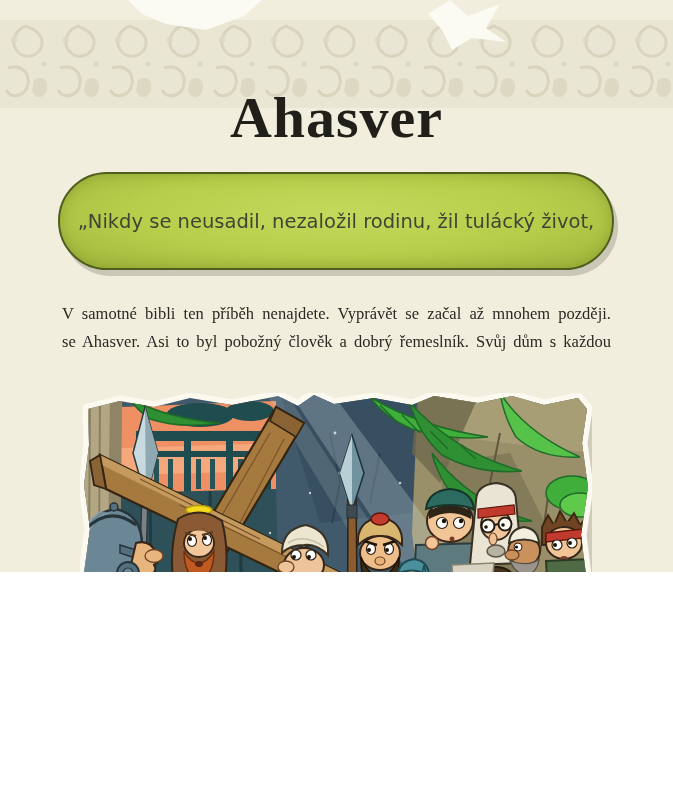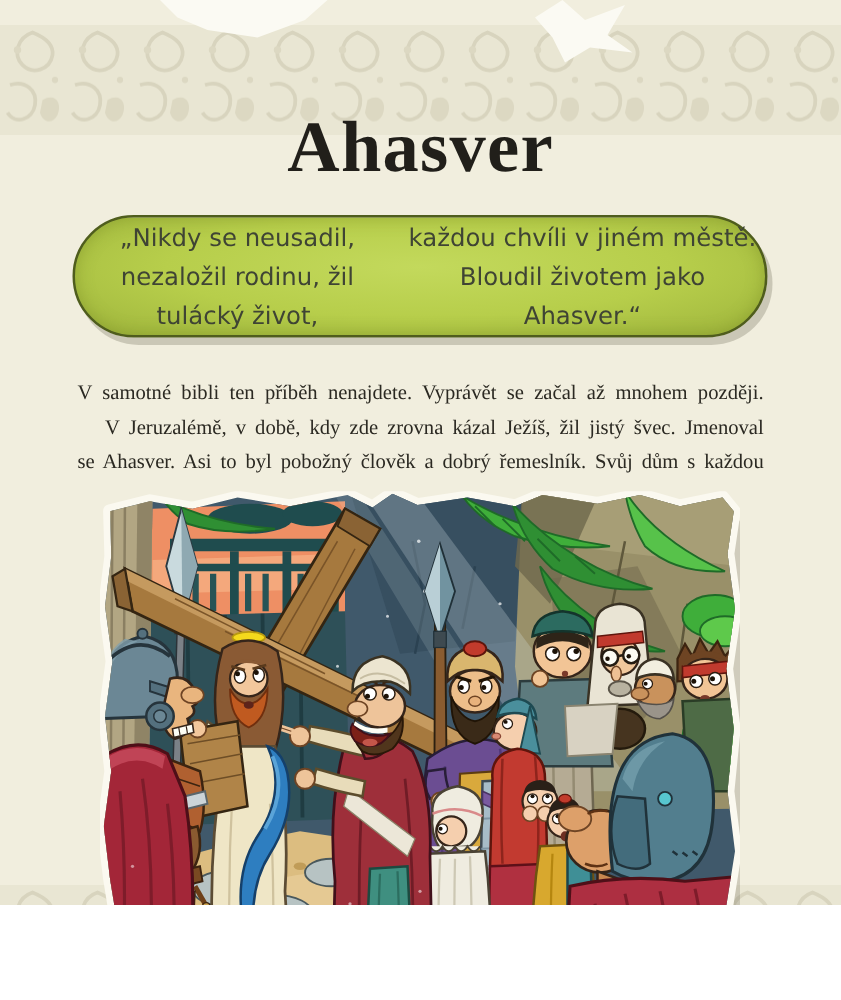--- a/index.html
+++ b/index.html
@@ -1,16 +1,16 @@
 <!DOCTYPE html>
 <html><head>
 <meta charset="utf-8">
 <style>
   html,body{margin:0;padding:0;}
-  .page{position:relative;width:673px;height:724px;background:#f1eede;overflow:hidden;
+  .page{position:relative;width:673px;height:572px;background:#f1eede;overflow:hidden;
         font-family:"Liberation Serif",serif;}
   .band{position:absolute;left:0;width:673px;z-index:1;}
   .band-top{top:20px;height:88px;}
   .band-bottom{top:708px;height:86px;}
   .tears{position:absolute;top:0;left:0;width:673px;height:54px;z-index:2;}
   .title{position:absolute;top:84px;left:0;width:673px;text-align:center;
          font-size:58px;font-weight:700;color:#211f1a;letter-spacing:1px;z-index:3;}
   .bubble{position:absolute;left:58px;top:172px;width:556px;height:98px;box-sizing:border-box;
           border:2px solid #4f5d1d;border-radius:49px;
           background:radial-gradient(ellipse at 50% 42%,#c3d95c 0%,#b7ce4b 52%,#9eb43c 100%);
@@ -62,26 +62,24 @@
 
   <svg class="tears" viewBox="0 0 673 54">
     <polygon points="128,0 262,0 244,16 206,30 166,24 142,14" fill="#fbfaf3"></polygon>
     <polygon points="428,14 450,0 468,16 500,4 486,28 506,42 472,38 452,50 442,30" fill="#fbfaf3"></polygon>
   </svg>
 
   <div class="title">Ahasver</div>
 
   <div class="bubble">
     <div class="qline">„Nikdy se neusadil, nezaložil rodinu, žil tulácký život,</div>
-    <div class="qline">každou chvíli v jiném městě. Bloudil životem jako Ahasver.“</div>
   </div>
 
   <div class="bodytext">
     <div class="bline">V samotné bibli ten příběh nenajdete. Vyprávět se začal až mnohem později.</div>
-    <div class="bline indent">V Jeruzalémě, v době, kdy zde zrovna kázal Ježíš, žil jistý švec. Jmenoval</div>
     <div class="bline">se Ahasver. Asi to byl pobožný člověk a dobrý řemeslník. Svůj dům s každou</div>
   </div>
 
   <svg class="illustration" viewBox="0 0 512 387">
     <defs>
       <clipPath id="artClip">
         <path d="M8,16 L40,8 L74,14 L110,5 L152,12 L198,3 L218,13 L234,2 L254,11 L294,5 L332,12 L354,3 L398,10 L432,3 L464,12 L498,5 L507,16
                  L502,50 L508,94 L501,142 L507,190 L502,240 L508,288 L501,332 L506,354
                  L470,346 L442,357 L412,345 L386,359 L356,343 L330,357 L300,345 L272,361 L240,347 L210,359 L180,345 L150,357 L120,343 L92,355 L64,345 L36,357 L14,347
                  L8,310 L3,268 L9,224 L4,180 L10,136 L4,92 L9,52 Z"></path>

